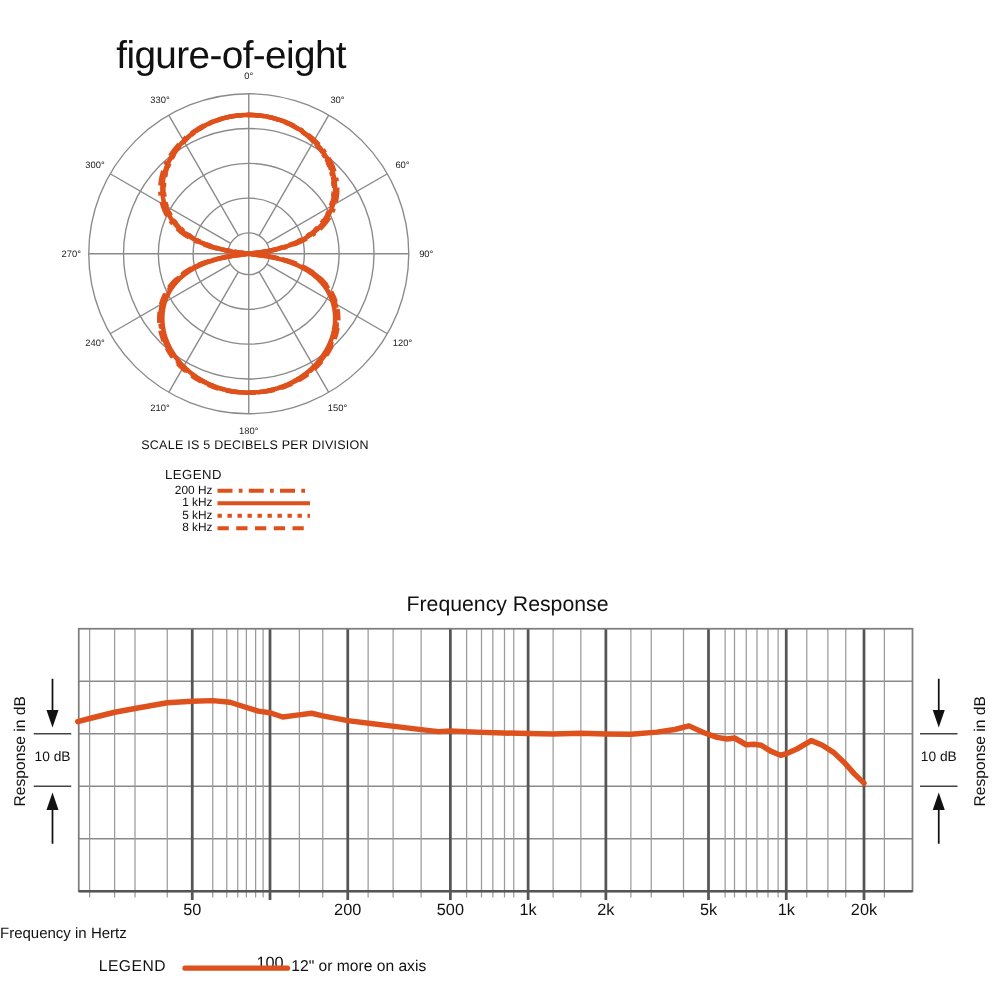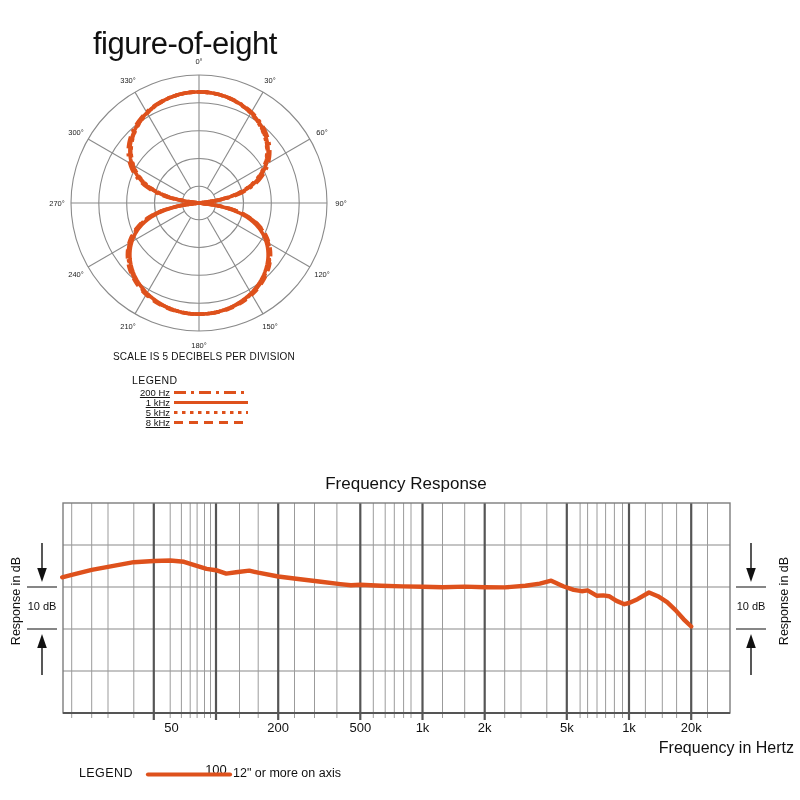--- a/index.html
+++ b/index.html
@@ -5,24 +5,24 @@
   html,body{margin:0;padding:0;background:#fff;}
   #stage{
     position:relative;width:800px;height:800px;background:#ffffff;overflow:hidden;
     font-family:"Liberation Sans","DejaVu Sans",sans-serif;color:#1a1a1a;
   }
   .abs{position:absolute;}
   #polar-title{left:93px;top:26px;font-size:31px;letter-spacing:-0.5px;color:#111;}
   #scale-note{left:113px;top:351px;font-size:10px;letter-spacing:0.2px;color:#111;}
   #polar-legend-title{left:132px;top:374px;font-size:10.5px;letter-spacing:0.4px;color:#111;}
   .plegend-label{position:absolute;left:118px;width:52px;height:11px;line-height:11px;
-    text-align:right;font-size:9.5px;color:#111;text-decoration:underline;}
+    text-align:right;font-size:9.5px;color:#111;}
   #fr-title{left:0;top:474px;width:812px;text-align:center;font-size:17px;color:#111;}
   .xtick{position:absolute;top:720px;width:50px;text-align:center;font-size:13px;color:#111;}
-  #fr-xlabel{left:0;top:739px;width:794px;text-align:right;font-size:16px;color:#111;}
+  #fr-xlabel{left:0;top:739px;width:794px;text-align:left;font-size:12px;color:#111;}
   .dblabel{top:600px;width:50px;text-align:center;font-size:11px;color:#111;}
   .ylab{top:594px;width:100px;text-align:center;font-size:12.5px;color:#111;transform:rotate(-90deg);}
   #bottom-legend-title{left:79px;top:766px;font-size:12.5px;letter-spacing:0.4px;color:#111;}
   #bottom-legend-entry{left:233px;top:766px;font-size:12.5px;color:#111;}
   svg{position:absolute;overflow:visible;}
   svg text{font-family:"Liberation Sans","DejaVu Sans",sans-serif;}
 </style>
 </head>
 <body>
 
@@ -187,21 +187,21 @@
       <polygon points="42,112 37.2,98 46.8,98" fill="#111"></polygon>
       <line x1="42" y1="205" x2="42" y2="178" stroke="#111" stroke-width="1.4"></line>
       <polygon points="42,164 37.2,178 46.8,178" fill="#111"></polygon>
       <line x1="751" y1="73" x2="751" y2="98" stroke="#111" stroke-width="1.4"></line>
       <polygon points="751,112 746.2,98 755.8,98" fill="#111"></polygon>
       <line x1="751" y1="205" x2="751" y2="178" stroke="#111" stroke-width="1.4"></line>
       <polygon points="751,164 746.2,178 755.8,178" fill="#111"></polygon>
     </svg>
 
   <div id="fr-xticks">
-      <div class="xtick" style="left: 128.837px; text-align: right;">50</div>
+      <div class="xtick" style="left: 128.837px;">50</div>
       <div class="xtick" style="left: 191px; margin-top: 42px;">100</div>
       <div class="xtick" style="left: 253.163px;">200</div>
       <div class="xtick" style="left: 335.337px;">500</div>
       <div class="xtick" style="left: 397.5px;">1k</div>
       <div class="xtick" style="left: 459.663px;">2k</div>
       <div class="xtick" style="left: 541.837px;">5k</div>
       <div class="xtick" style="left: 604px;">1k</div>
       <div class="xtick" style="left: 666.163px;">20k</div>
     </div>
   <div class="abs" id="fr-xlabel">Frequency in Hertz</div>

